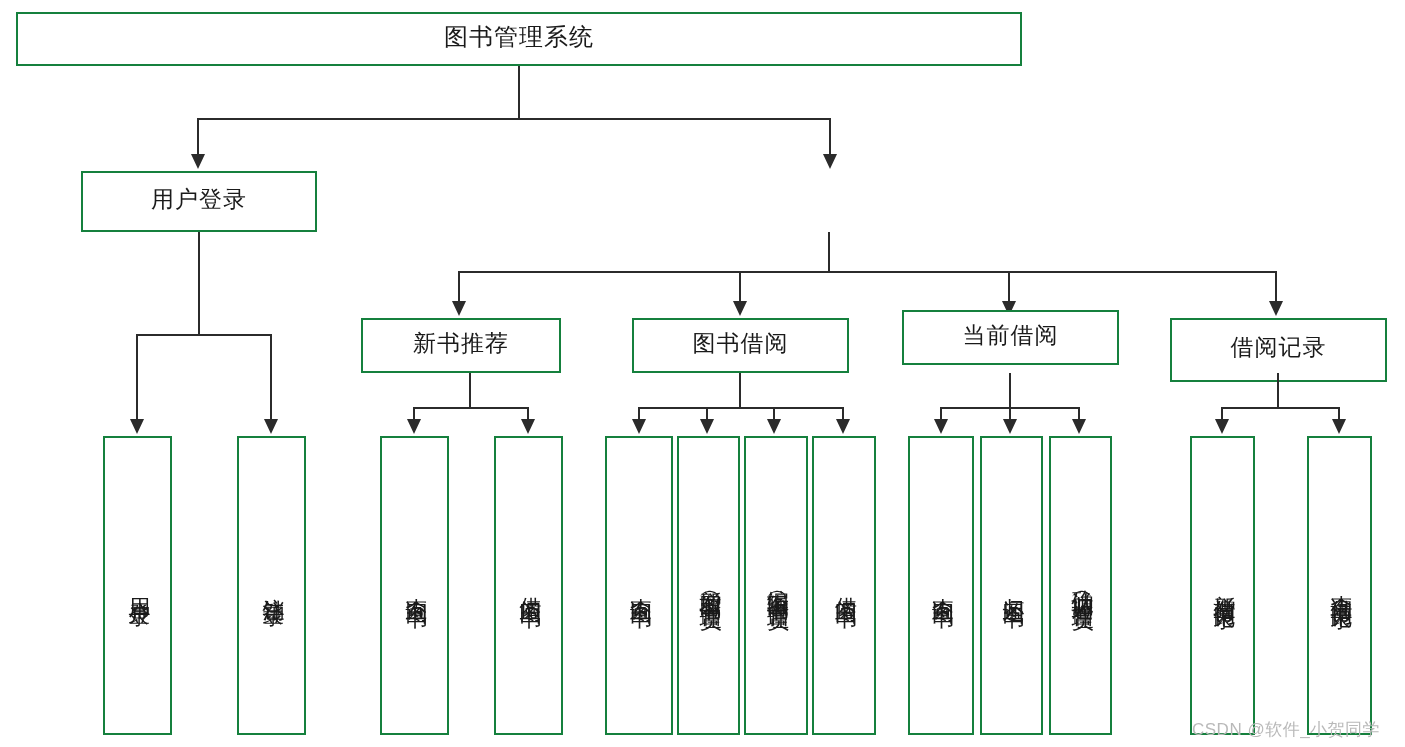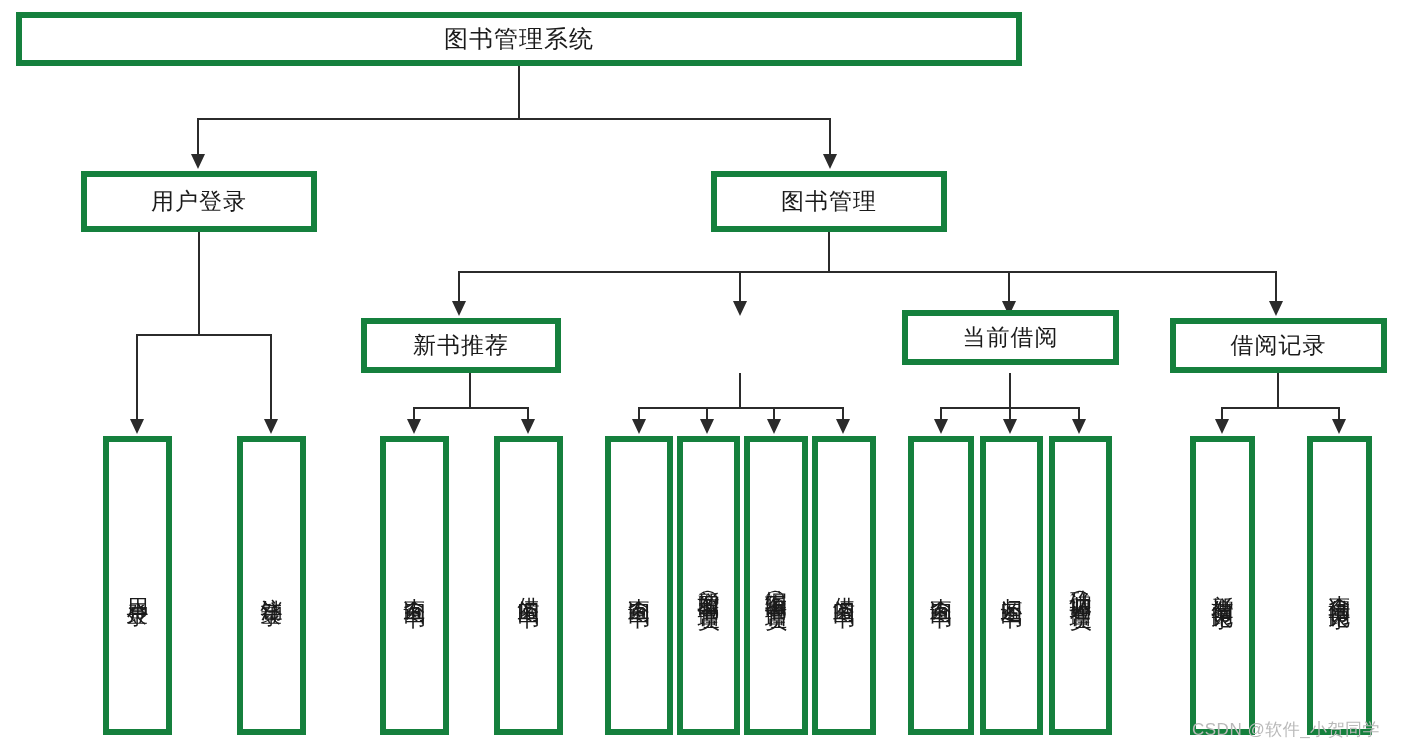--- a/index.html
+++ b/index.html
@@ -13,26 +13,27 @@
   #canvas {
     position: relative;
     width: 1405px;
     height: 747px;
     background: #ffffff;
     overflow: hidden;
   }
   .node {
     position: absolute;
     box-sizing: border-box;
-    border: 6px solid #15803d;
+    border: 2px solid #15803d;
     background: #ffffff;
     display: flex;
     align-items: center;
     justify-content: center;
     color: #1a1a1a;
+    font-family: Liberation Mono, monospace;
   }
   .node-label {
     display: block;
     text-align: center;
     line-height: 1.18;
     white-space: nowrap;
   }
   
   .node.h .node-label {
     font-size: 23px;
@@ -95,23 +96,20 @@
 
   <div class="edge vline" style="left:197px; top:118px; width:2px; height:38px;"></div>
   <div class="arrow" style="left:191px; top:154px;"></div>
   <div class="edge vline" style="left:829px; top:118px; width:2px; height:38px;"></div>
   <div class="arrow" style="left:823px; top:154px;"></div>
 
   <div class="node h" style="left:81px; top:171px; width:236px; height:61px;">
     <span class="node-label">用户登录</span>
   </div>
 
-  <div class="node h" style="left:711px; top:171px; width:236px; height:61px;">
-    <span class="node-label">图书管理</span>
-  </div>
 
   <div class="edge vline" style="left:198px; top:232px; width:2px; height:103px;"></div>
   <div class="edge hline" style="left:136px; top:334px; width:136px; height:2px;"></div>
   <div class="edge vline" style="left:136px; top:334px; width:2px; height:87px;"></div>
   <div class="arrow" style="left:130px; top:419px;"></div>
   <div class="edge vline" style="left:270px; top:334px; width:2px; height:87px;"></div>
   <div class="arrow" style="left:264px; top:419px;"></div>
 
   <div class="edge vline" style="left:828px; top:232px; width:2px; height:41px;"></div>
   <div class="edge hline" style="left:458px; top:271px; width:818px; height:2px;"></div>
@@ -124,24 +122,27 @@
 
   <div class="edge vline" style="left:1008px; top:271px; width:2px; height:32px;"></div>
   <div class="arrow" style="left:1002px; top:301px;"></div>
 
   <div class="edge vline" style="left:1275px; top:271px; width:2px; height:32px;"></div>
   <div class="arrow" style="left:1269px; top:301px;"></div>
 
   <div class="node h" style="left:361px; top:318px; width:200px; height:55px;">
     <span class="node-label">新书推荐</span>
   </div>
+  <div class="node h" style="left:632px; top:318px; width:217px; height:55px;">
+    <span class="node-label">图书借阅</span>
+  </div>
   <div class="node h" style="left:902px; top:310px; width:217px; height:55px;">
     <span class="node-label">当前借阅</span>
   </div>
-  <div class="node h" style="left:1170px; top:318px; width:217px; height:55px;">
+  <div class="node h" style="left:1170px; top:318px; width:217px; height:64px;">
     <span class="node-label">借阅记录</span>
   </div>
 
   <div class="edge vline" style="left:469px; top:373px; width:2px; height:36px;"></div>
   <div class="edge hline" style="left:413px; top:407px; width:116px; height:2px;"></div>
   <div class="edge vline" style="left:413px; top:407px; width:2px; height:14px;"></div>
   <div class="arrow" style="left:407px; top:419px;"></div>
   <div class="edge vline" style="left:527px; top:407px; width:2px; height:14px;"></div>
   <div class="arrow" style="left:521px; top:419px;"></div>
 

